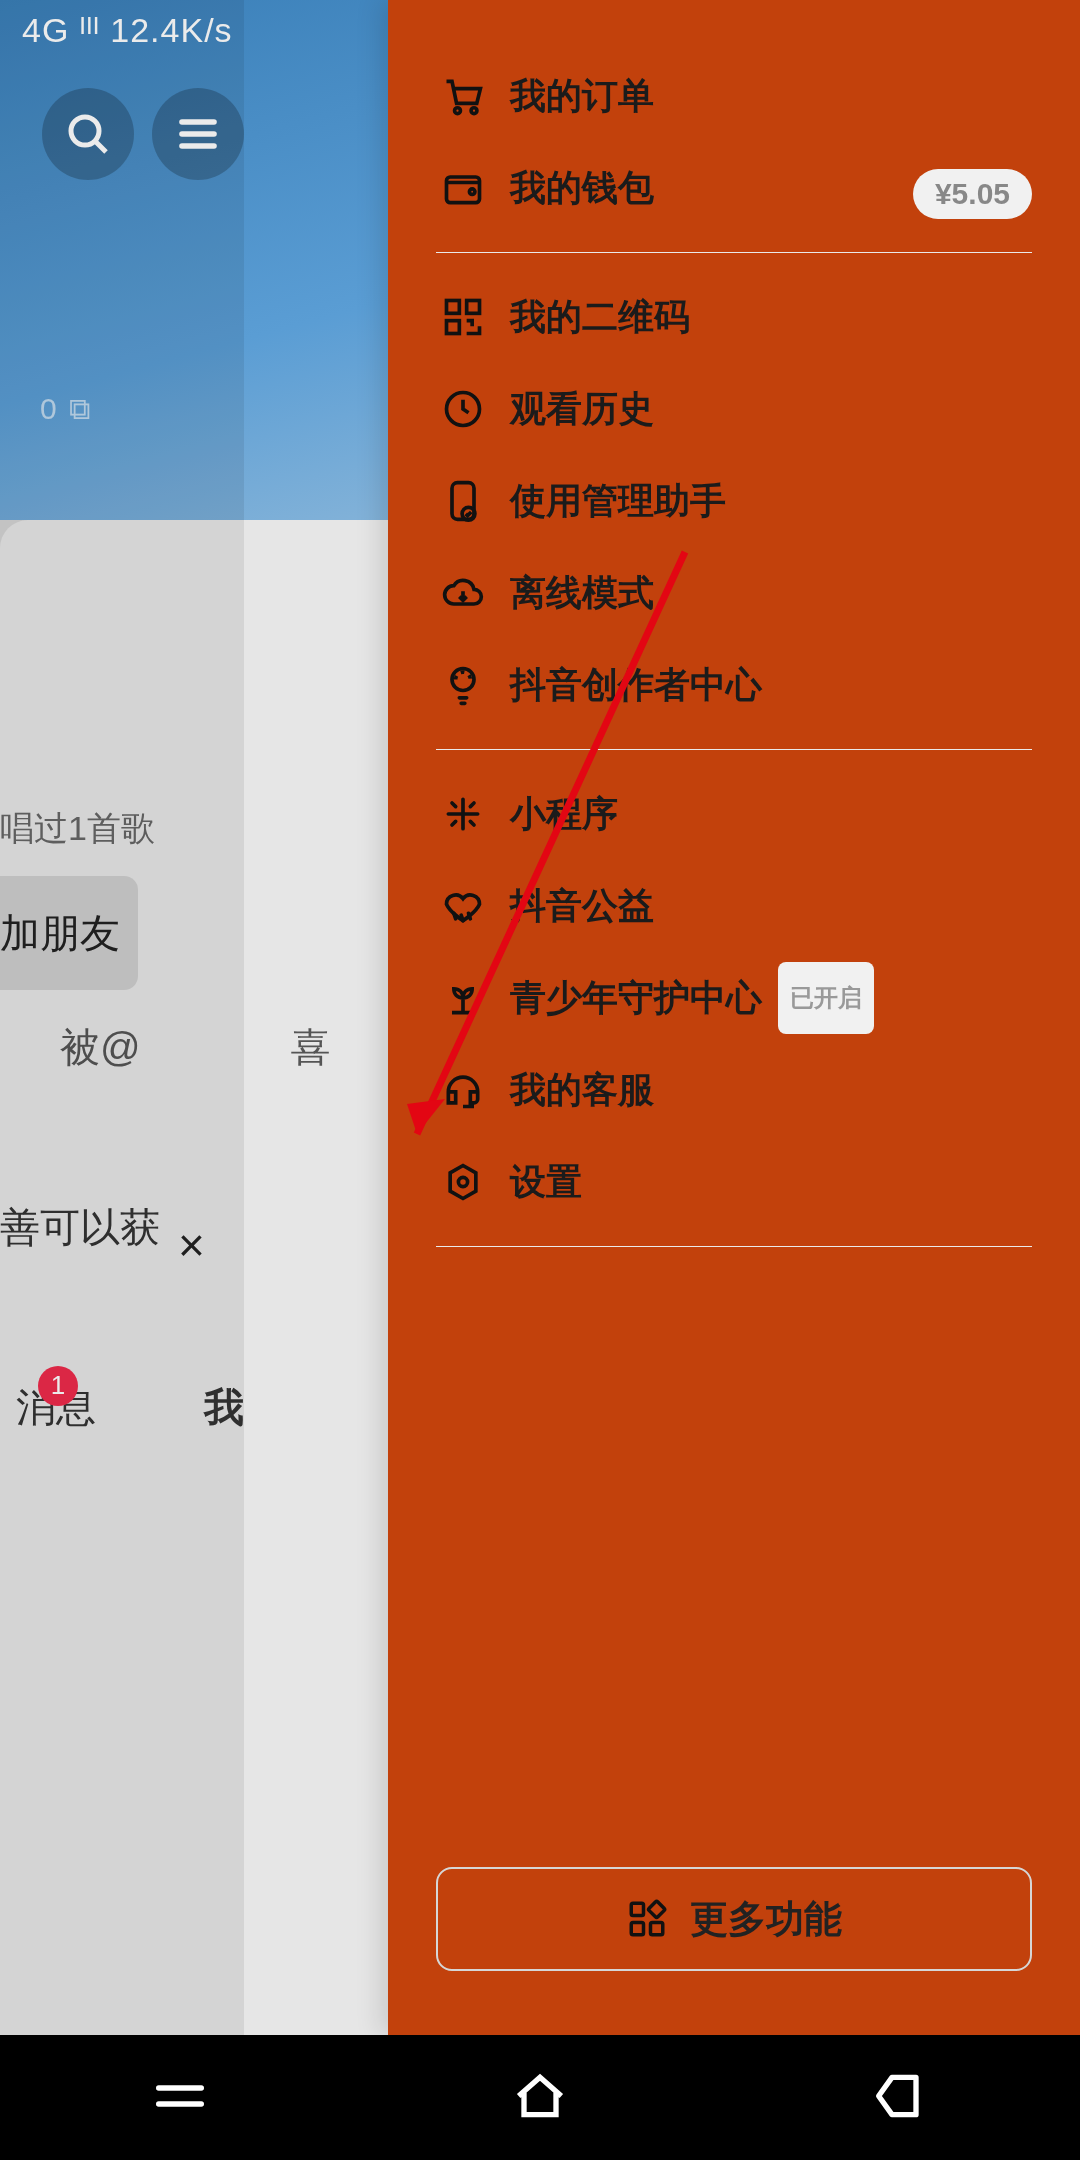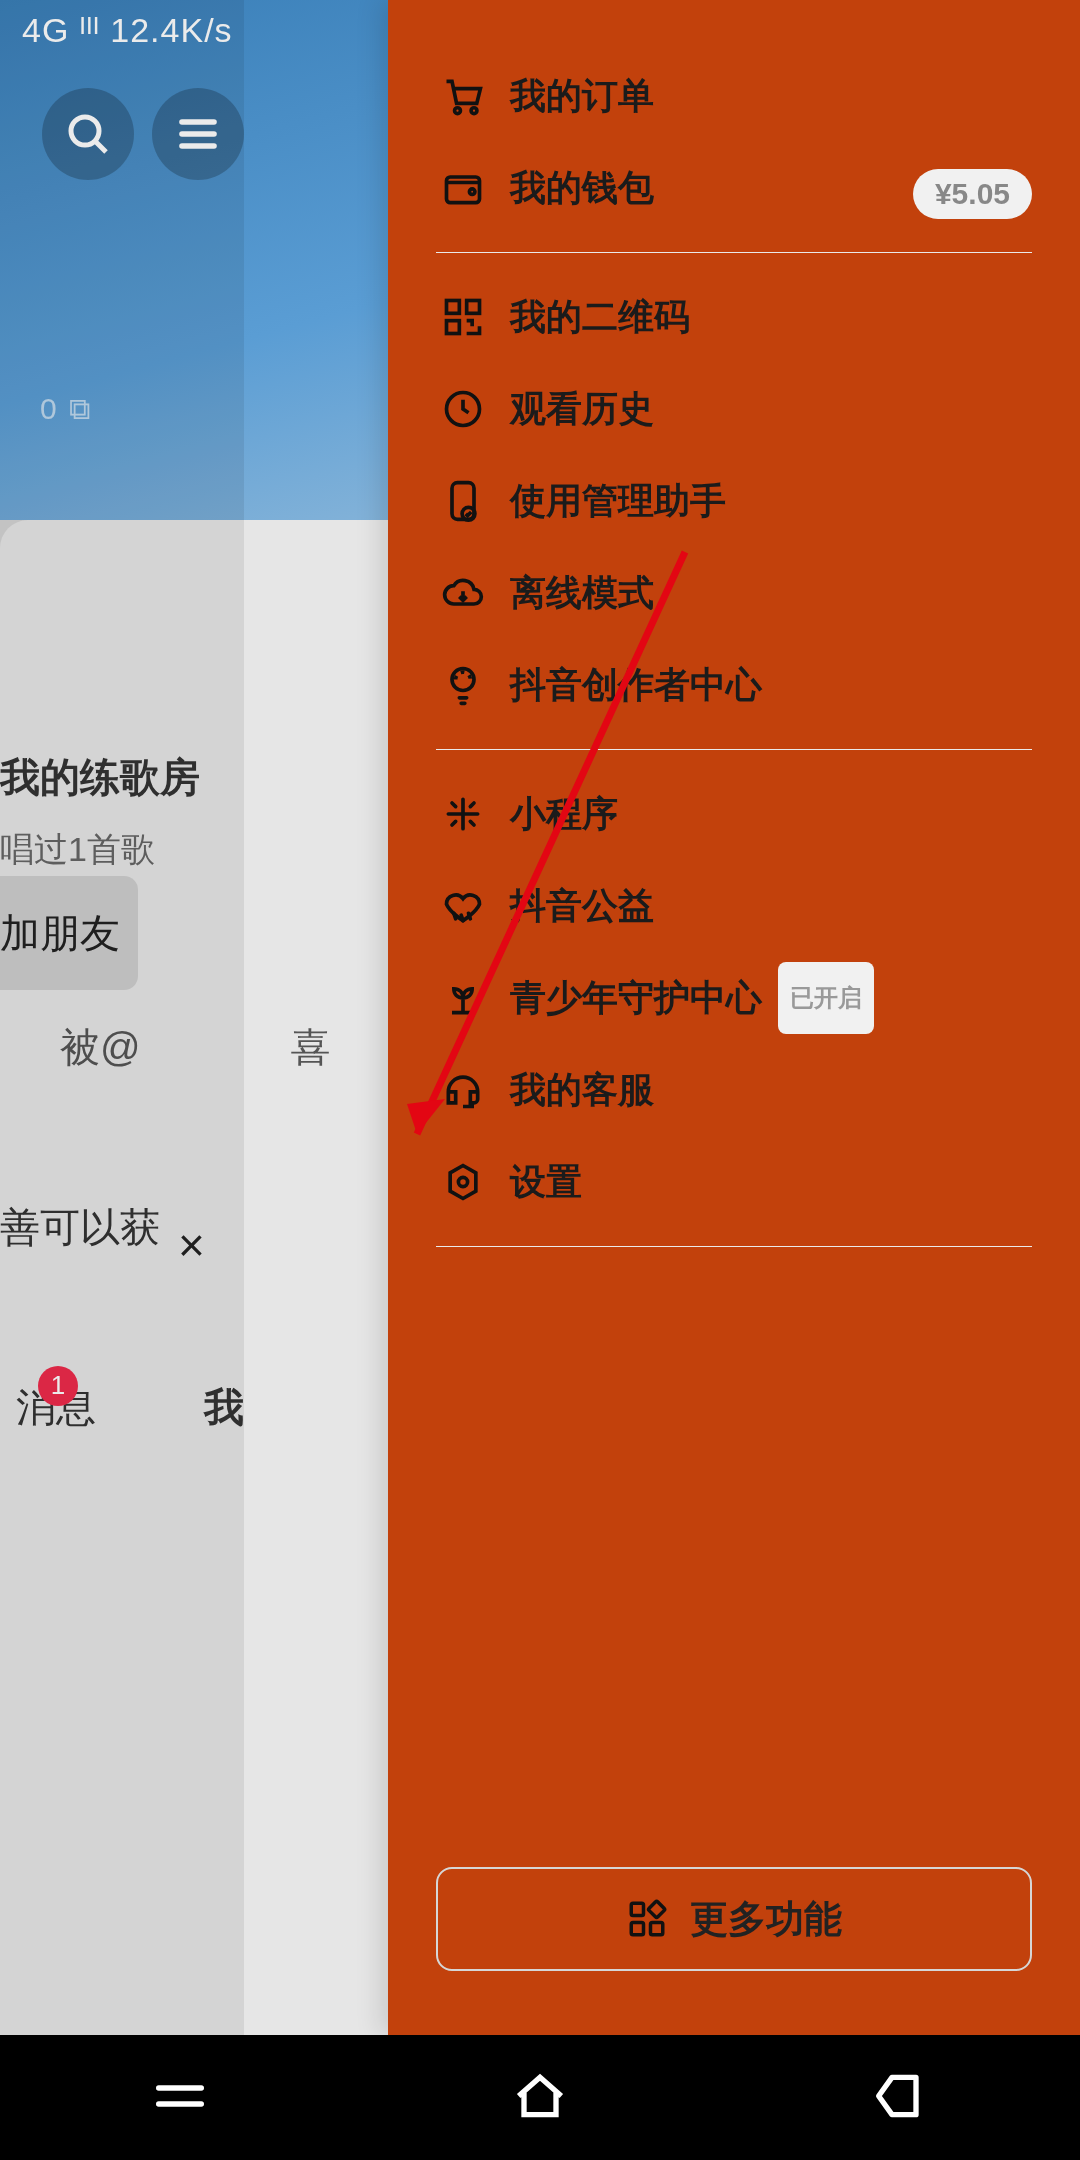--- a/index.html
+++ b/index.html
@@ -31,21 +31,21 @@
 .round-btn.search { left: 42px; top: 88px; }
 .round-btn.menu   { left: 152px; top: 88px; }
 .round-btn svg { width: 48px; height: 48px; }
 .profile-card {
   position: absolute; left: 0; top: 520px; width: 100%;
   background: #e6e6e6; border-radius: 28px 28px 0 0;
   height: 1515px;
 }
 .bg-text { position: absolute; color: #333; }
 .karaoke-title { left: 0; top: 750px; font-size: 40px; font-weight: 600; }
-.karaoke-sub { left: 0; top: 806px; font-size: 34px; color: #666; margin-top: 21px; }
+.karaoke-sub { left: 0; top: 806px; font-size: 34px; color: #666; }
 .add-friend-chip {
   position: absolute; left: 0; top: 876px; height: 114px;
   padding: 0 18px 0 0; background: #cfcfcf; border-radius: 0 14px 14px 0;
   display: flex; align-items: center; font-size: 40px; color: #222;
 }
 .tab-row { position: absolute; left: 0; top: 1020px; width: 100%; display: flex; }
 .tab-row span { font-size: 40px; color: #555; margin-right: 90px; padding-left: 60px;}
 .promo { position: absolute; left: 0; top: 1200px; font-size: 40px; color: #333; }
 .promo-x { position: absolute; left: 178px; top: 1218px; font-size: 46px; color: #222; }
 .bottom-tabs {
@@ -127,21 +127,20 @@
         <line x1="4" y1="6" x2="20" y2="6"></line>
         <line x1="4" y1="12" x2="20" y2="12"></line>
         <line x1="4" y1="18" x2="20" y2="18"></line>
       </svg>
   </div>
 
   <div class="bg-code">0 ⧉</div>
 
   <div class="profile-card"></div>
 
-  <div class="bg-text karaoke-title">我的练歌房</div>
   <div class="bg-text karaoke-sub">唱过1首歌</div>
 
   <div class="add-friend-chip">
     <span>加朋友</span>
   </div>
 
   <div class="tab-row">
     <span>被@</span>
     <span>喜</span>
   </div>

